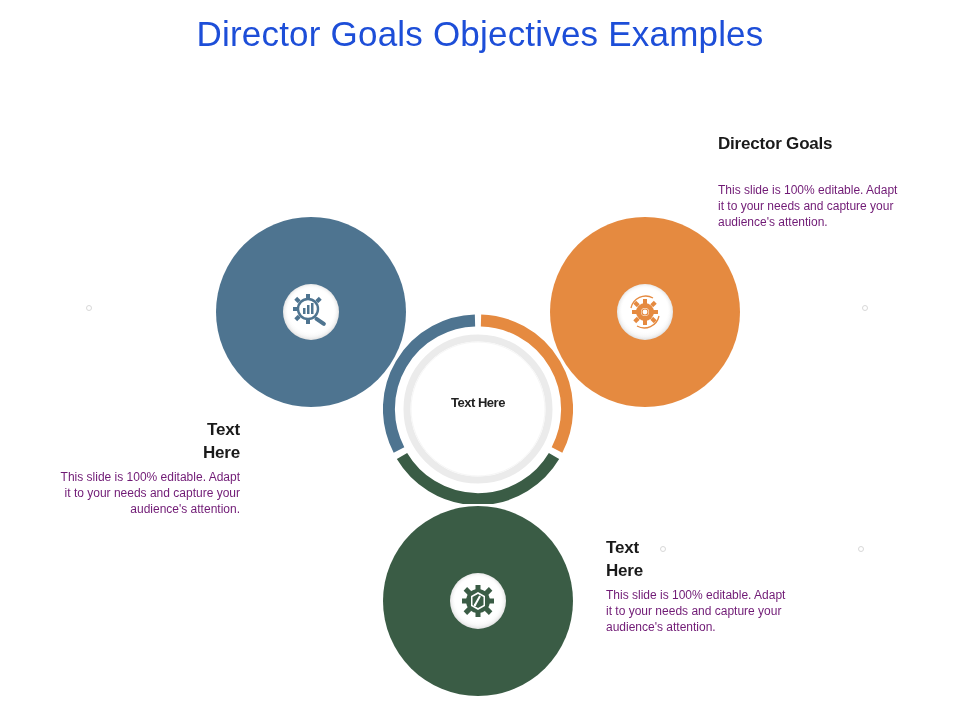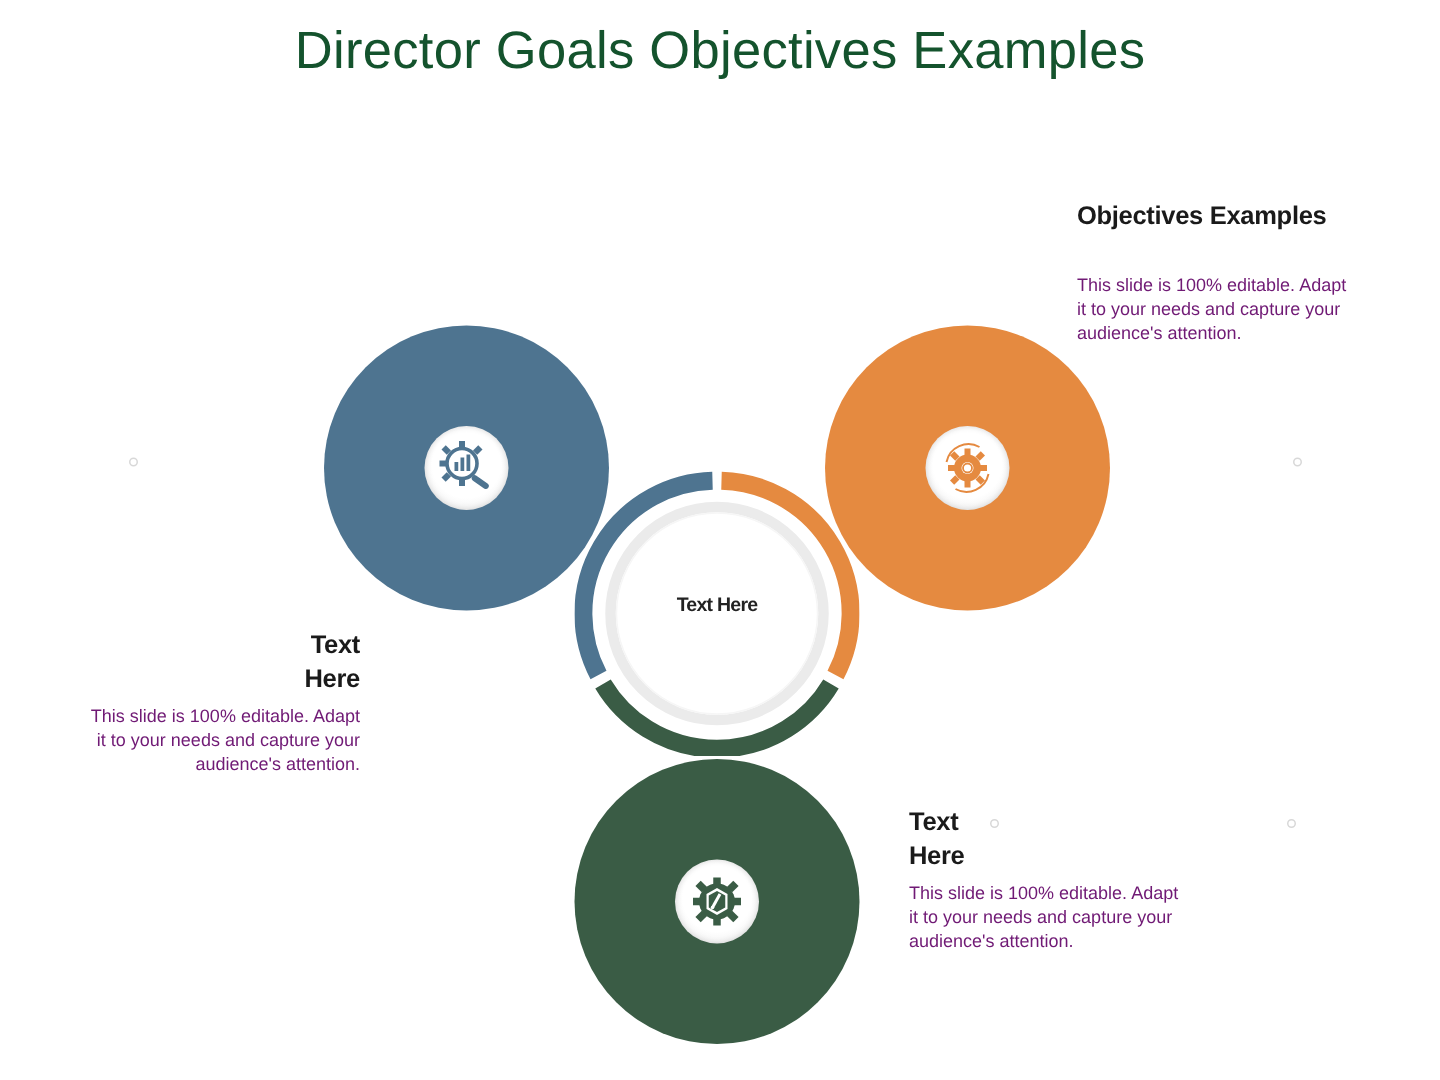--- a/index.html
+++ b/index.html
@@ -1,17 +1,17 @@
 <!DOCTYPE html>
 <html><head>
   <meta charset="utf-8">
   <style>
     html, body { margin:0; padding:0; background:#ffffff; }
     body { width:960px; height:720px; position:relative; overflow:hidden; font-family:"Liberation Sans", sans-serif; }
-    .title { position:absolute; left:0; top:14px; width:960px; text-align:center; font-size:35px; color:#14532d; letter-spacing:0.2px; }
+    .title { position:absolute; left:0; top:14px; width:960px; text-align:center; font-size:35px; color:#1d4ed8; letter-spacing:0.2px; }
     .big-circle { position:absolute; width:190px; height:190px; border-radius:50%; }
     .icon-badge { position:absolute; width:56px; height:56px; border-radius:50%; background:radial-gradient(circle at 50% 45%, #ffffff 55%, #e4e4e4 100%); box-shadow: inset 0 0 4px rgba(0,0,0,0.15); display:flex; align-items:center; justify-content:center; }
     .ring-svg { position:absolute; left:383px; top:314px; }
     .center-label { position:absolute; left:413px; top:395px; width:130px; text-align:center; font-size:13px; font-weight:bold; color:#222; letter-spacing:-0.5px; }
     .block-title { position:absolute; font-size:17px; font-weight:bold; color:#1a1a1a; line-height:23px; letter-spacing:-0.2px; }
     .block-desc { position:absolute; font-size:12px; color:#701a75; line-height:16px; }
     .right { text-align:right; }
     .dot { position:absolute; width:4px; height:4px; border-radius:50%; border:1px solid #d8d8d8; background:#fff; }
   </style>
 </head>
@@ -94,21 +94,21 @@
   <path d="M 98 6.5 A 88.5 88.5 0 0 1 174 136" fill="none" stroke="#e58a40" stroke-width="12"></path>
 
   <path d="M 171 142 A 88.5 88.5 0 0 1 19 142" fill="none" stroke="#3a5c45" stroke-width="12"></path>
 
   <circle cx="95" cy="95" r="71" fill="#ffffff" stroke="#ebebeb" stroke-width="7"></circle>
   <circle cx="95" cy="95" r="67" fill="none" stroke="#f6f6f6" stroke-width="1"></circle>
 </svg>
 <div class="center-label">Text Here</div>
 
 <div class="block-title" style="left:718px; top:132px;">
-  <div>Objectives Examples</div>
+  <div>Director Goals</div>
 </div>
 <div class="block-desc" style="left:718px; top:182px;">
   <div>This slide is 100% editable. Adapt</div>
   <div>it to your needs and capture your</div>
   <div>audience's attention.</div>
 </div>
 
 <div class="block-title right" style="left:140px; top:418px; width:100px;">
   <div>Text</div>
   <div>Here</div>

